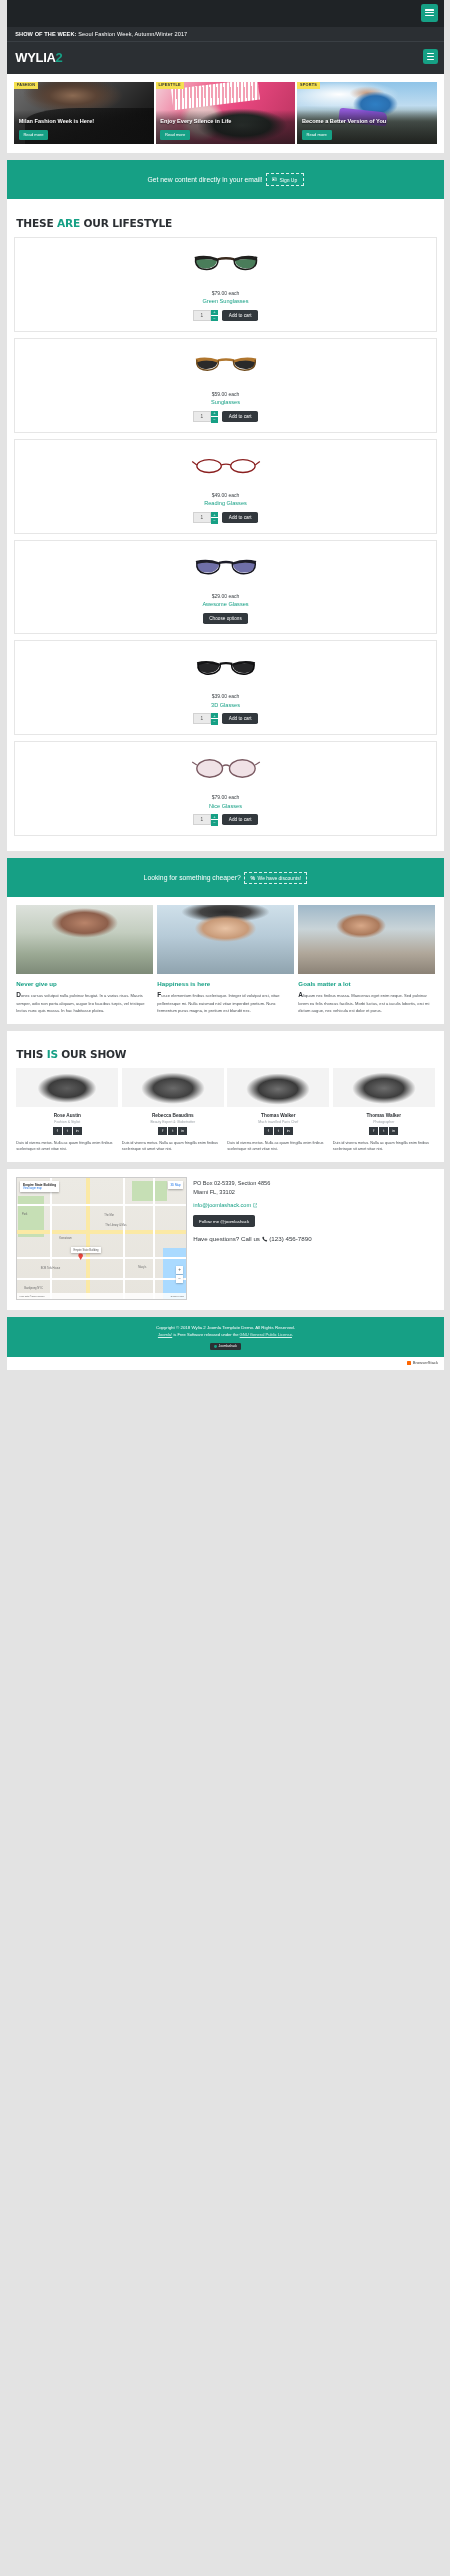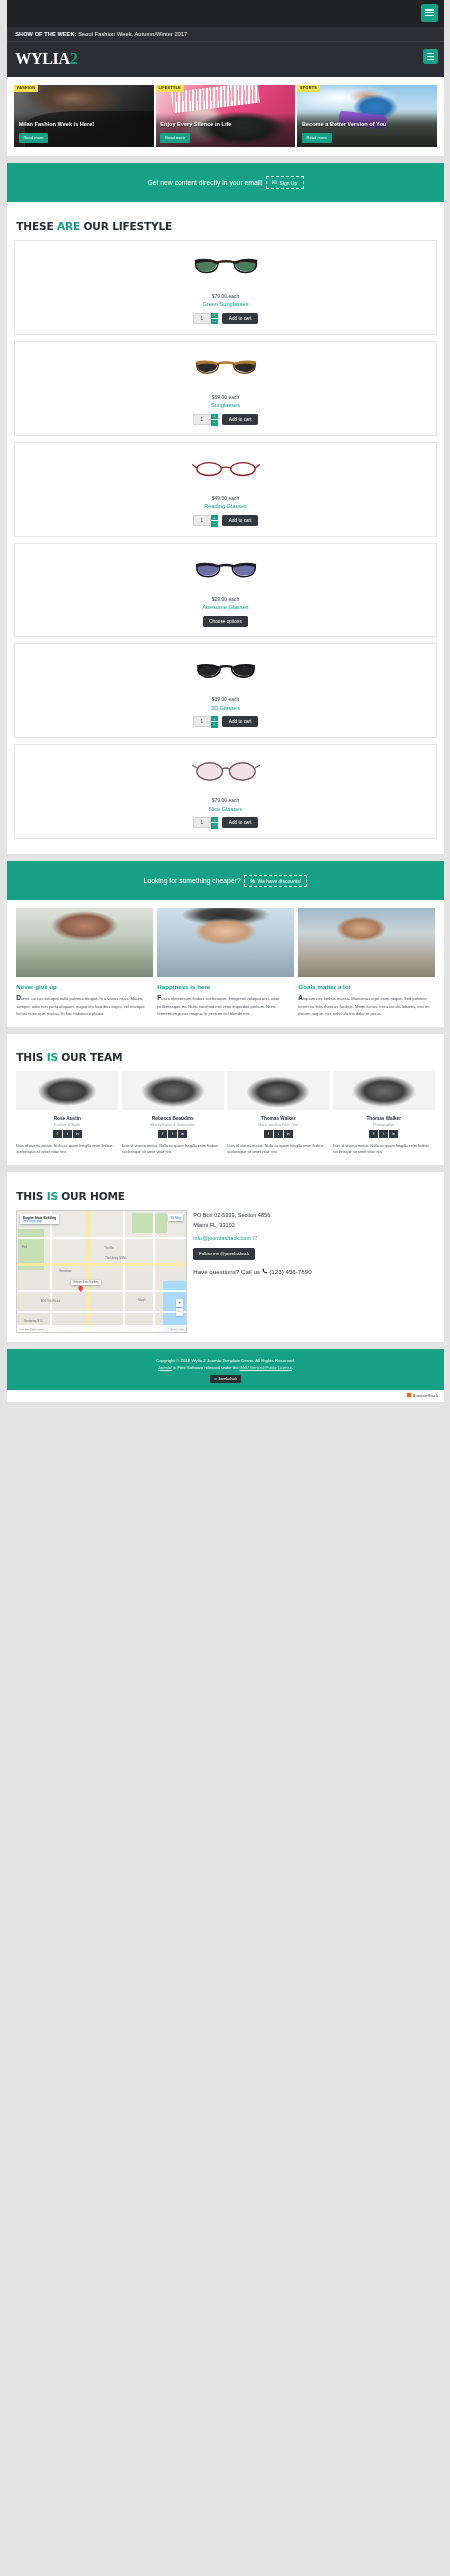--- a/index.html
+++ b/index.html
@@ -19,21 +19,21 @@
     display:flex; flex-direction:column; align-items:center; justify-content:center; gap:1.8px;
     cursor:pointer;
   }
   .menu-btn span { display:block; width:8.8px; height:1.2px; background:#fff; border-radius:0.6px; }
   .showbar {
     background:#2b2f33; color:#fff; font-size:5.6px; padding:4.1px 8.2px;
     border-bottom:0.6px solid #3a3f44; letter-spacing:0.1px;
   }
   .showbar b { font-weight:700; }
   .brandbar { background:#2b2f33; padding:7.6px 8.2px 8.8px 8.2px; position:relative; }
-  .logo { font-size:16px; font-weight:800; color:#fff; letter-spacing:-0.3px; font-family:Liberation Serif, serif; }
+  .logo { font-size:13px; font-weight:800; color:#fff; letter-spacing:-0.3px; font-family:Liberation Sans, sans-serif; }
   .logo i { color:#16a085; font-style:normal; }
   .brandbar .menu-btn { top:6.5px; right:5.9px; width:15.3px; height:15.3px; }
   .brandbar .menu-btn span { width:7.6px; }
 
   
   .panel { background:#fff; padding:8.2px 7px 9.4px 7px; }
 
   
   .features { display:flex; gap:1.8px; }
   .fcard { position:relative; flex:1; height:62px; overflow:hidden; }
@@ -423,21 +423,21 @@
       <div class="tphoto tp3"></div>
       <h4>Goals matter a lot</h4>
       <p>Aliquam nec finibus massa. Maecenas eget enim neque. Sed pulvinar lorem eu felis rhoncus facilisis. Morbi luctus, est a iaculis lobortis, orci mi dictum augue, nec vehicula est dolor et purus.</p>
     </div>
   </div>
 </div>
 
 <div class="gap"></div>
 
 <div class="panel">
-  <div class="sect-title"><span>THIS </span><em>IS</em><span> OUR TEAM</span></div>
+  <div class="sect-title"><span>THIS </span><em>IS</em><span> OUR SHOW</span></div>
   <div class="team">
 
     <div class="tm">
       <div class="tm-photo tmp1"></div>
       <h5>Rose Austin</h5>
       <div class="role">Fashion &amp; Stylist</div>
       <div class="socials">
         <a>f</a>
         <a>t</a>
         <a>in</a>
@@ -480,21 +480,20 @@
       </div>
       <p>Duis id viverra metus. Nulla ac quam fringilla enim finibus scelerisque sit amet vitae nisi.</p>
     </div>
 
   </div>
 </div>
 
 <div class="gap"></div>
 
 <div class="panel">
-  <div class="sect-title"><span>THIS </span><em>IS</em><span> OUR HOME</span></div>
 
   <div class="home">
 
     <div class="mapbox">
       <div class="map-land"></div>
       <div class="map-park" style="left:1.2px;top:17.6px;width:26px;height:41px;"></div>
       <div class="map-park" style="left:115px;top:2.3px;width:35px;height:20px;"></div>
       <div class="map-water" style="left:146px;top:70px;width:26px;height:53px;"></div>
       <div class="map-roadmain" style="left:0;top:52px;width:171px;height:3.5px;"></div>
       <div class="map-roadmain" style="left:69px;top:0;width:3.5px;height:123px;"></div>

